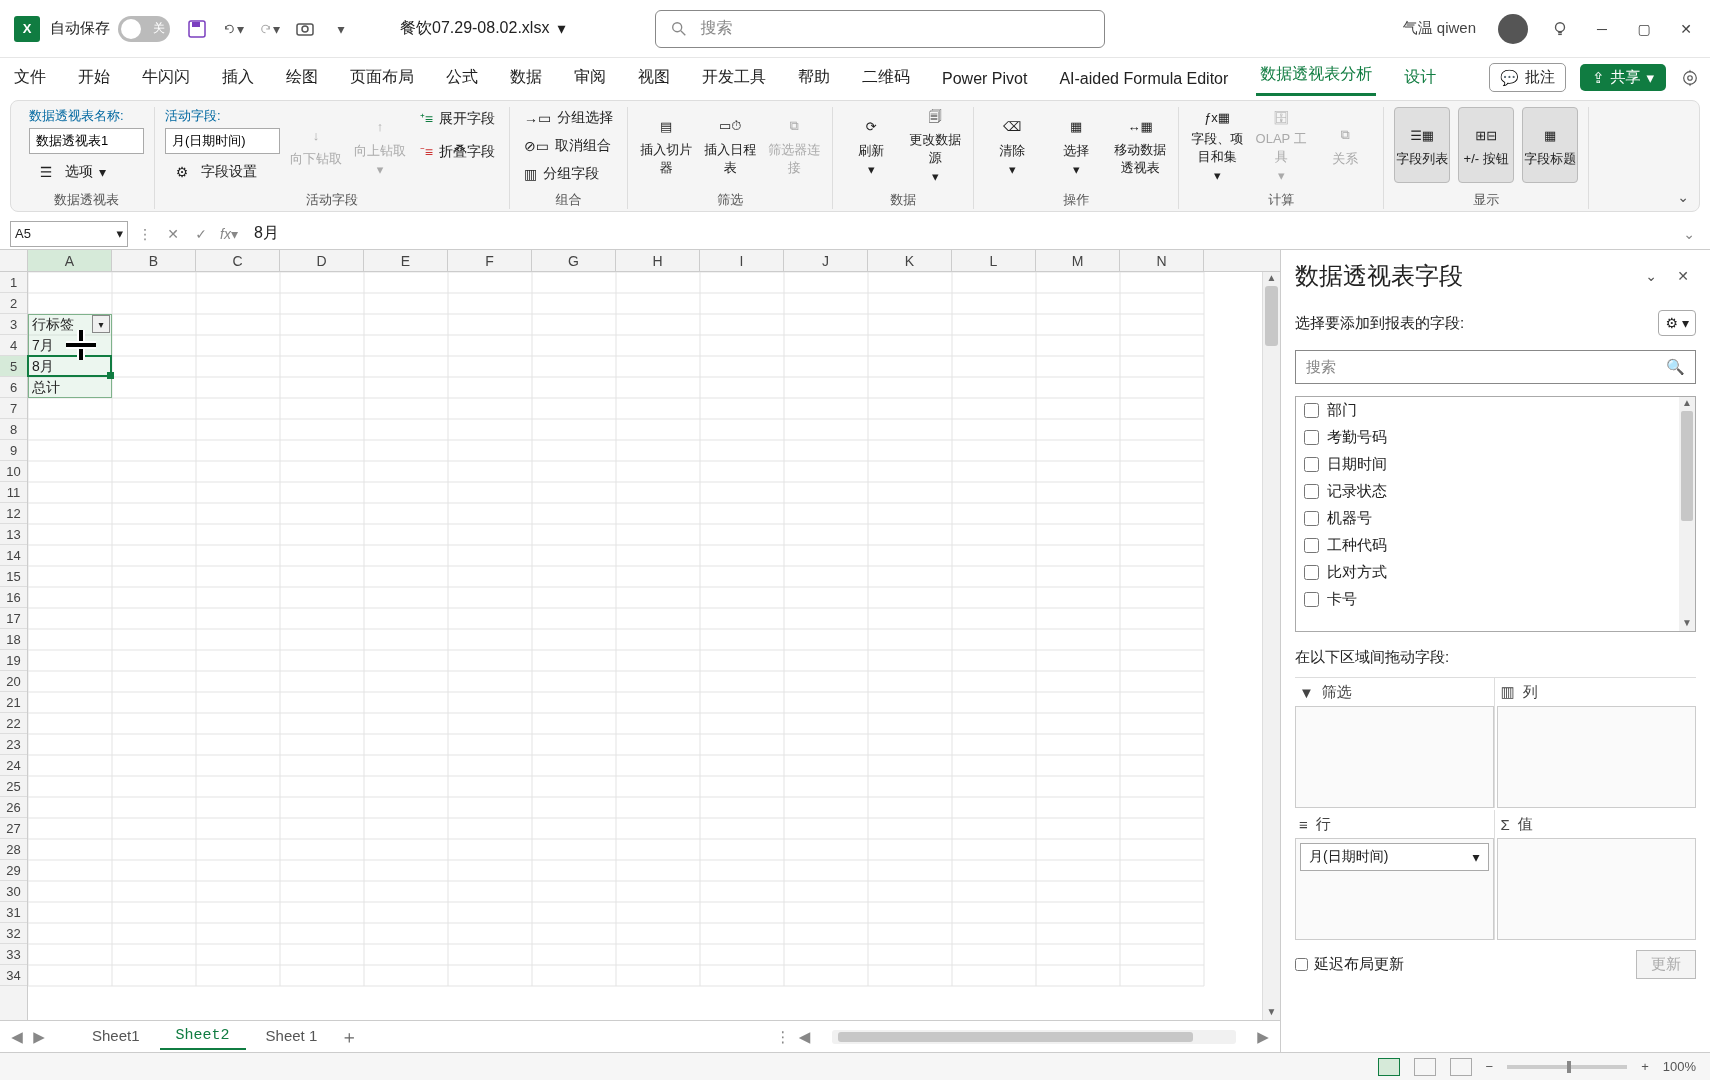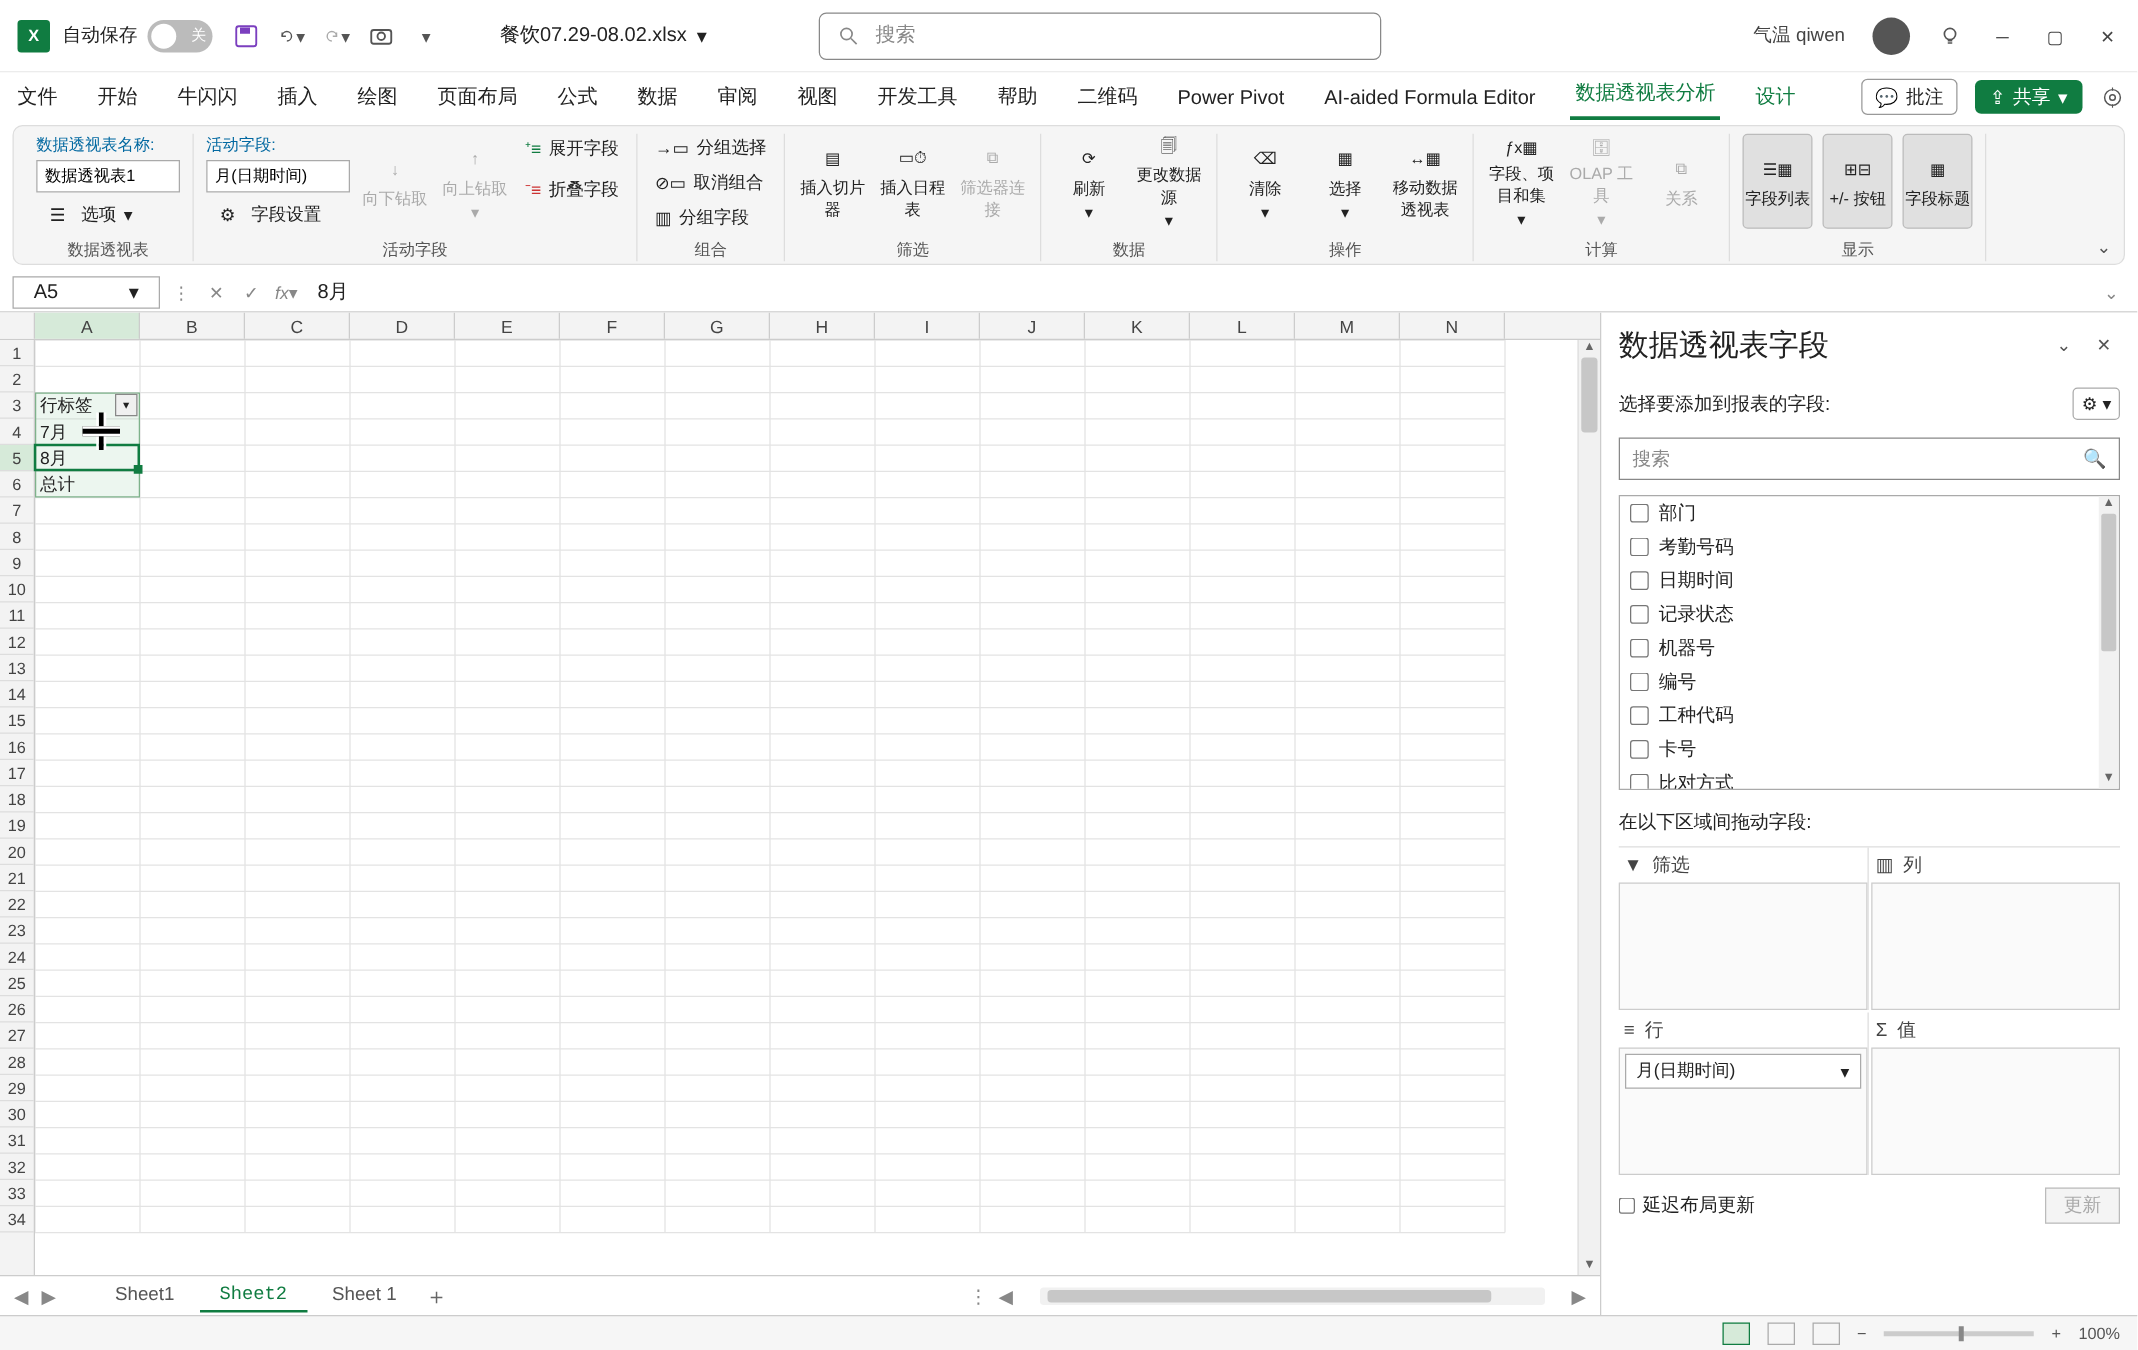--- a/index.html
+++ b/index.html
@@ -40,21 +40,21 @@
 .inputsm { width: 115px; height: 26px; border: 1px solid #aaa; background: #fff; padding: 0 6px; font-size: 13px; }
 .opt-row { display: flex; align-items: center; gap: 6px; cursor: pointer; padding: 2px 4px; font-size: 14px; }
 .bigbtn { display: flex; flex-direction: column; align-items: center; justify-content: center; width: 56px; height: 76px; gap: 2px; font-size: 13px; text-align: center; cursor: pointer; border-radius: 4px; }
 .bigbtn.disabled { color: #aaa; }
 .bigbtn.toggled { background: #e0e0e0; border: 1px solid #bbb; }
 .ic { width: 26px; height: 26px; display: inline-flex; align-items: center; justify-content: center; }
 .ribbon-collapse { position: absolute; right: 10px; bottom: 6px; cursor: pointer; color: #555; }
 
 
 .fbar { height: 32px; display: flex; align-items: center; padding: 4px 10px; gap: 6px; border-bottom: 1px solid #ccc; margin-top: 6px; }
-.namebox { width: 118px; height: 26px; border: 1px solid #aaa; padding: 0 16px; font-size: 16px; display: flex; align-items: center; justify-content: space-between; text-align: right; }
+.namebox { width: 118px; height: 26px; border: 1px solid #aaa; padding: 0 4px; font-size: 13px; display: flex; align-items: center; justify-content: space-between; text-align: right; }
 .fbar-btn { width: 22px; height: 22px; color: #888; display: flex; align-items: center; justify-content: center; }
 .formula-input { flex: 1; height: 26px; padding: 0 8px; font-size: 16px; display: flex; align-items: center; }
 
 
 .main { flex: 1; display: flex; overflow: hidden; }
 
 
 .gridwrap { flex: 1; display: flex; flex-direction: column; position: relative; }
 .colheads { display: flex; height: 22px; background: #f3f3f3; border-bottom: 1px solid #ccc; }
 .corner { width: 28px; border-right: 1px solid #ccc; background: #f3f3f3; }
@@ -567,33 +567,29 @@
           <div class="flitem">
             <input type="checkbox" style="">
             <span>记录状态</span>
           </div>
           <div class="flitem">
             <input type="checkbox" style="">
             <span>机器号</span>
           </div>
           <div class="flitem">
             <input type="checkbox" style="">
-            <span>编号</span>
-          </div>
-          <div class="flitem">
-            <input type="checkbox" style="">
             <span>工种代码</span>
           </div>
           <div class="flitem">
             <input type="checkbox" style="">
+            <span>比对方式</span>
+          </div>
+          <div class="flitem">
+            <input type="checkbox" style="">
             <span>卡号</span>
-          </div>
-          <div class="flitem">
-            <input type="checkbox" style="">
-            <span>比对方式</span>
           </div>
         </div>
       <div class="fl-scroll">
         <div class="arrow" style="top:0">▲</div>
         <div class="thumb"></div>
         <div class="arrow" style="bottom:0">▼</div>
       </div>
     </div>
     <div class="areas-label">在以下区域间拖动字段:</div>
     <div class="areas">

